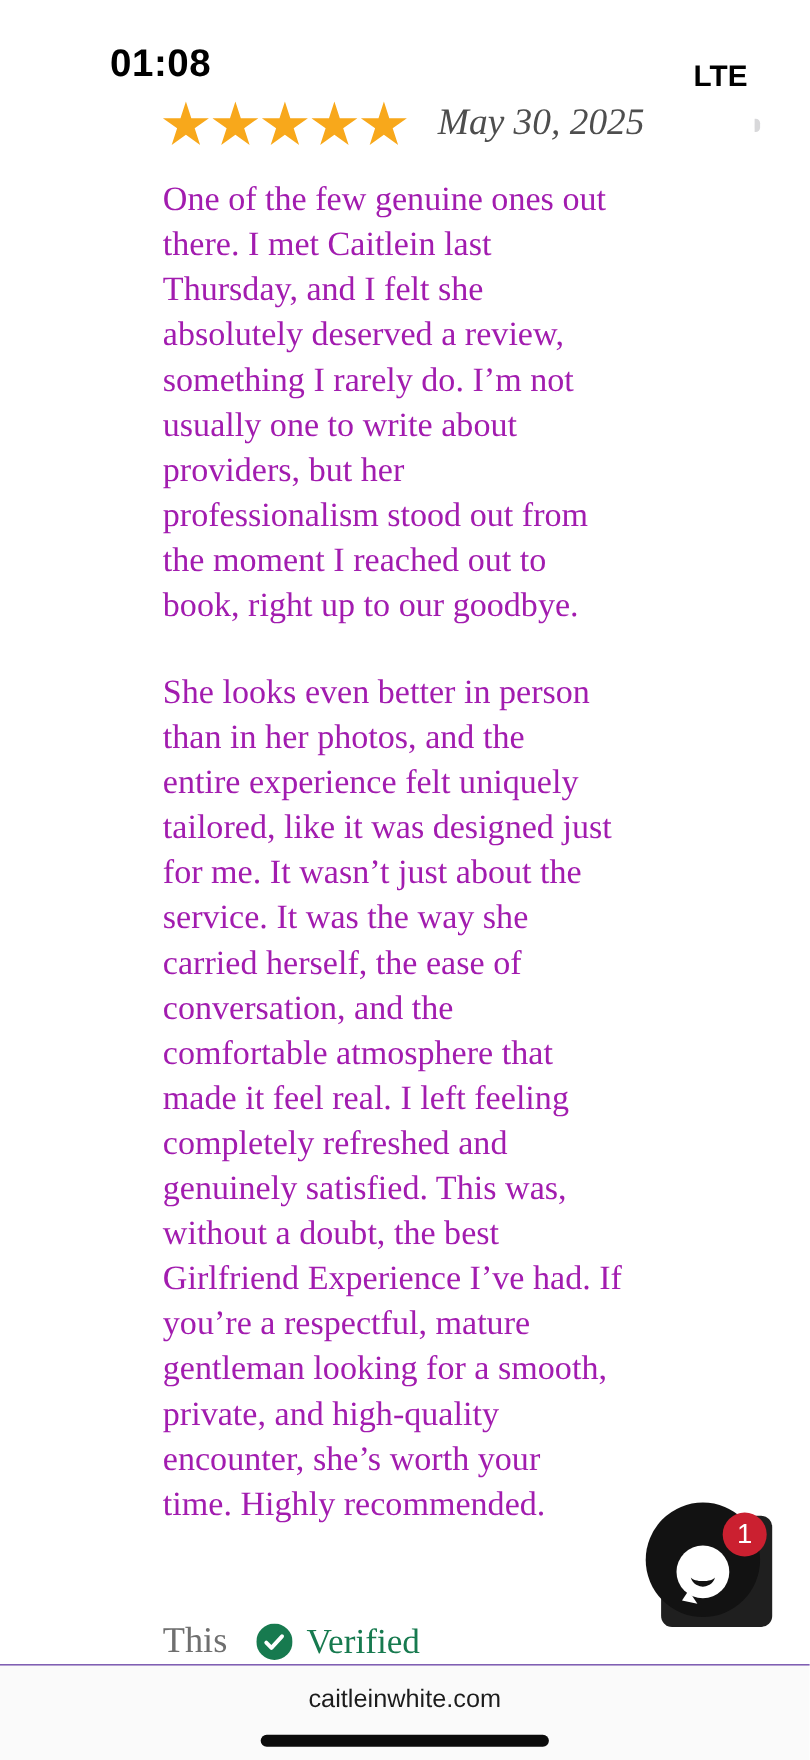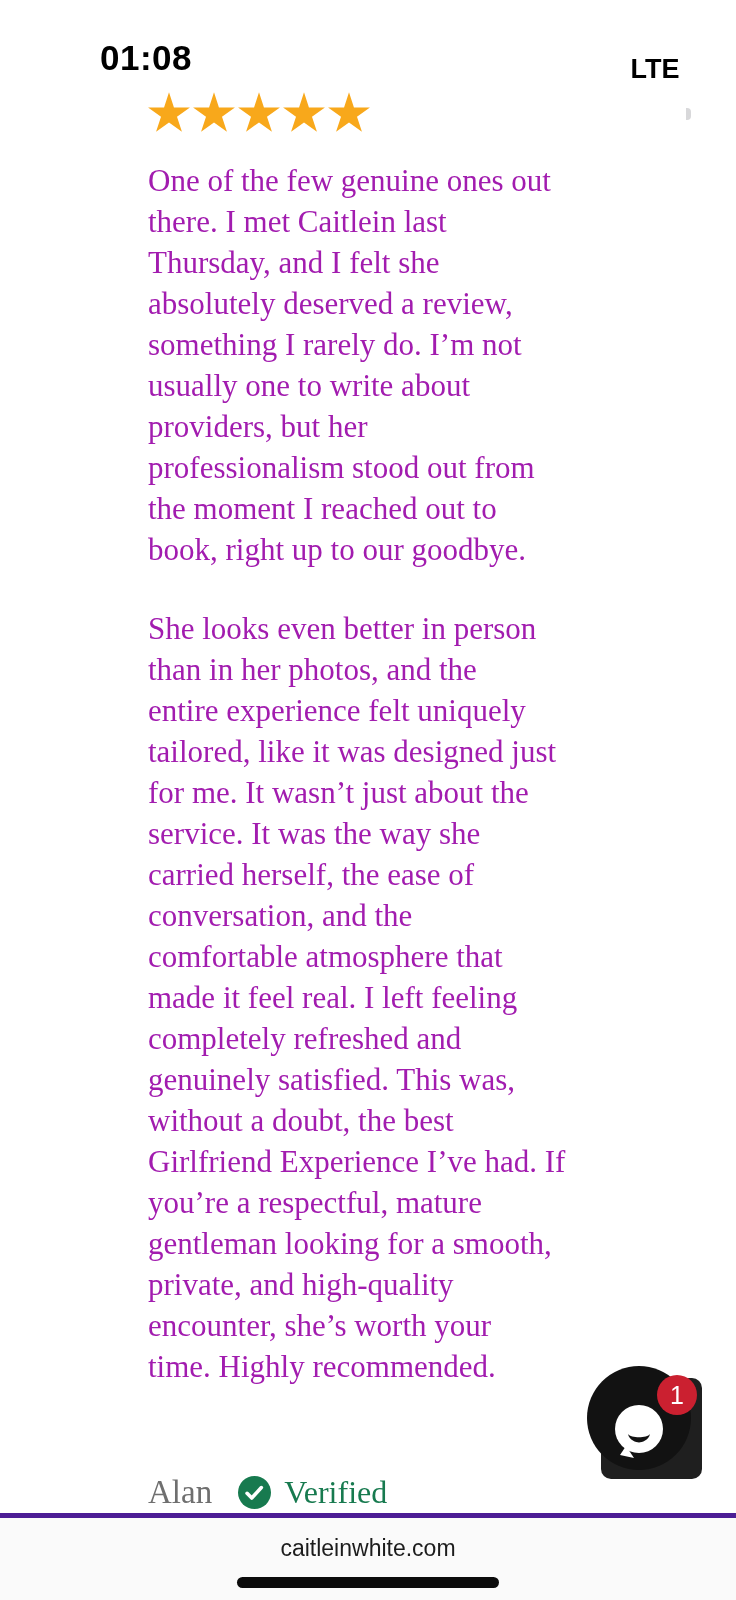--- a/index.html
+++ b/index.html
@@ -92,21 +92,21 @@
     position:absolute; left:56px; top:-3px; width:40px; height:40px;
     border-radius:50%; background:#cb2030;
     display:flex; align-items:center; justify-content:center;
     color:#fff; font-family:"Liberation Sans", sans-serif; font-size:25px;
     z-index:21;
   }
 
   
   .browser-bar {
     position:absolute; left:0; right:0; bottom:0; height:87px;
-    background:#fafafa; border-top:5px solid #4c1d95; z-index:10;
+    background:#fafafa; border-top:1px solid #4c1d95; z-index:10;
   }
   .url-text {
     margin-top:17px; text-align:center;
     font-family:"Liberation Sans", sans-serif;
     font-size:23px; color:#1c1c1c;
   }
   .home-indicator {
     position:absolute; left:50%; transform:translateX(-50%); bottom:12px;
     width:262px; height:11px; border-radius:6px; background:#0b0b0b;
     cursor:grab;
@@ -147,20 +147,21 @@
         <svg width="42" height="40" viewBox="0 0 51 48">
           <path fill="#F8A81B" d="M25.5 0l6 18.4h19.4L35.2 29.7l6 18.3-15.7-11.3-15.7 11.3 6-18.3L.1 18.4h19.4z"></path>
         </svg>
         <svg width="42" height="40" viewBox="0 0 51 48">
           <path fill="#F8A81B" d="M25.5 0l6 18.4h19.4L35.2 29.7l6 18.3-15.7-11.3-15.7 11.3 6-18.3L.1 18.4h19.4z"></path>
         </svg>
         <svg width="42" height="40" viewBox="0 0 51 48">
           <path fill="#F8A81B" d="M25.5 0l6 18.4h19.4L35.2 29.7l6 18.3-15.7-11.3-15.7 11.3 6-18.3L.1 18.4h19.4z"></path>
         </svg>
       </div>
+    <div class="review-date">May 30, 2025</div>
   </div>
 
   <div class="review-body">
     <p class="para">One of the few genuine ones out
 there. I met Caitlein last
 Thursday, and I felt she
 absolutely deserved a review,
 something I rarely do. I’m not
 usually one to write about
 providers, but her
@@ -183,21 +184,21 @@
 Girlfriend Experience I’ve had. If
 you’re a respectful, mature
 gentleman looking for a smooth,
 private, and high-quality
 encounter, she’s worth your
 time. Highly recommended.</p>
   </div>
 
 
   <div class="reviewer-row">
-    <span class="reviewer-name">Alan</span>
+    <span class="reviewer-name">This</span>
     <span class="verified-badge">
       <svg width="33" height="33" viewBox="0 0 24 24">
         <circle cx="12" cy="12" r="12" fill="#177A4F"></circle>
         <path d="M6.6 12.6l3.4 3.4 7-7.6" stroke="#fff" stroke-width="2.6" fill="none" stroke-linecap="round" stroke-linejoin="round"></path>
       </svg>
     </span>
     <span class="verified-label">Verified</span>
   </div>
 
   <button class="chat-launcher">

